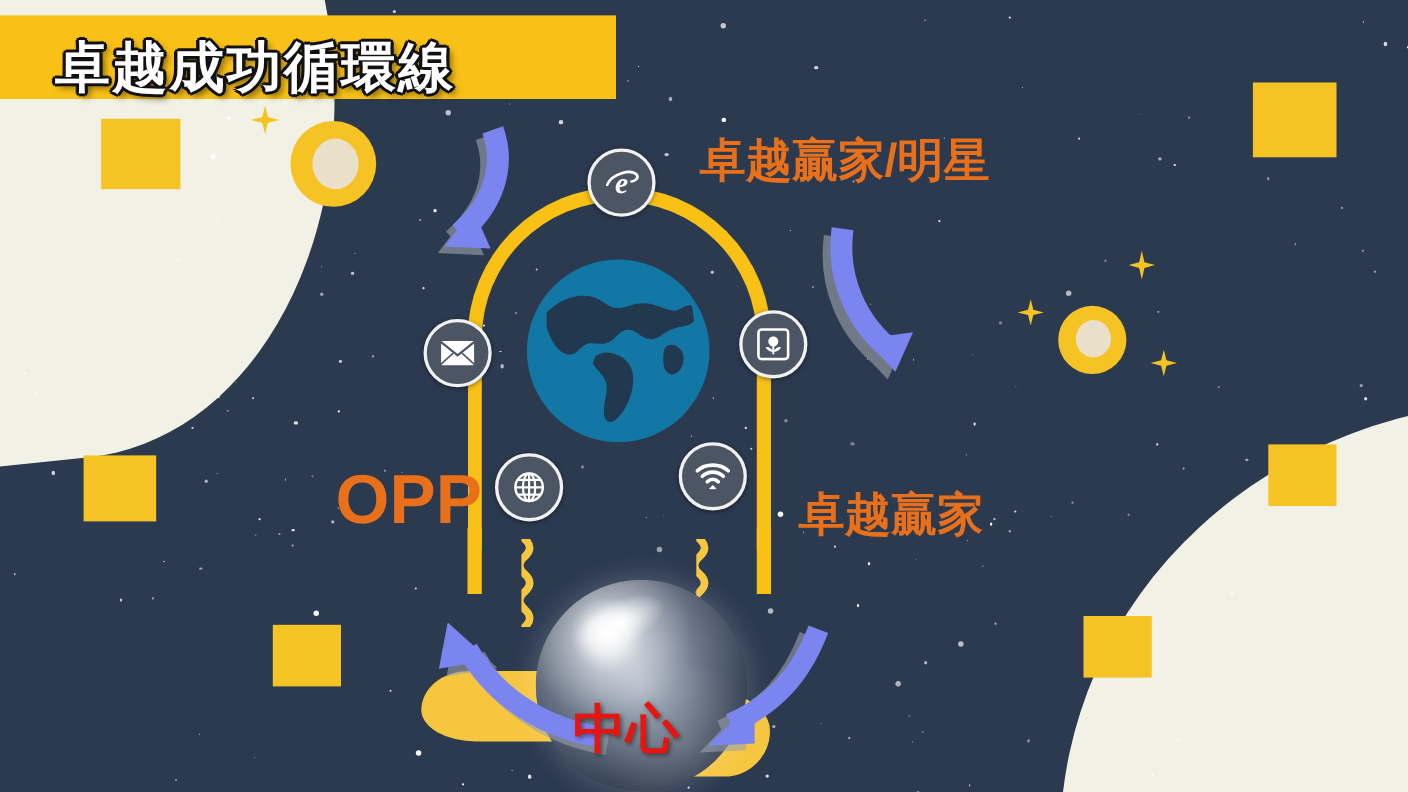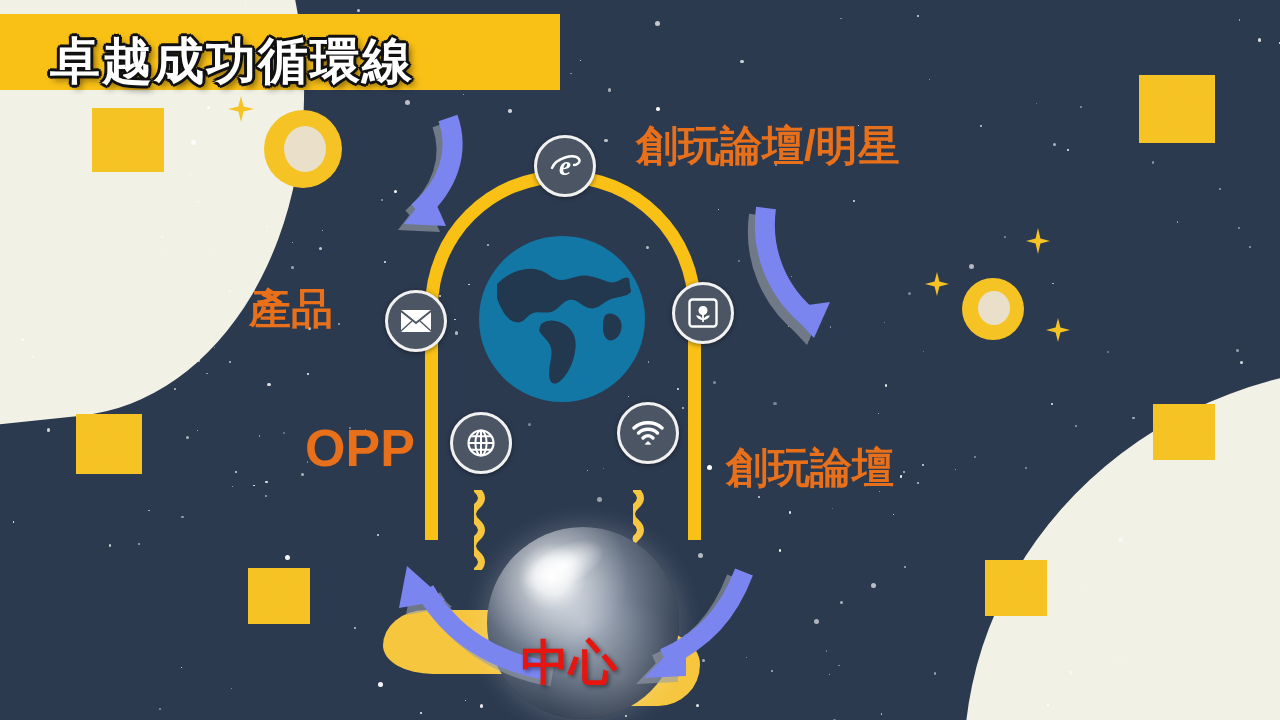--- a/index.html
+++ b/index.html
@@ -54,21 +54,21 @@
       2px 2px 0 #111, -2px 2px 0 #111, 2px -2px 0 #111, -2px -2px 0 #111,
       4px 4px 7px rgba(0,0,0,.6);
     white-space:nowrap;
   }
 
   
   .olabel{position:absolute;color:#e8701a;font-weight:bold;white-space:nowrap;}
   #lbl-forum   {left:588px;top:60px; font-size:42px;}
   #lbl-winner  {left:636px;top:118px;font-size:42px;}
   #lbl-product {left:249px;top:281px;font-size:42px;}
-  #lbl-opp     {left:305px;top:418px;font-size:52px;}
+  #lbl-opp     {left:305px;top:418px;font-size:63px;}
   #lbl-basic   {left:726px;top:378px;font-size:42px;}
   #lbl-train   {left:726px;top:440px;font-size:42px;}
   #lbl-brand   {left:726px;top:505px;font-size:46px;}
 
   .rlabel{
     position:absolute;color:#e8140f;font-weight:bold;font-size:48px;
     text-shadow:2px 2px 4px rgba(0,0,0,.45);white-space:nowrap;z-index:9;
   }
   #lbl-region{left:521px;top:568px;}
   #lbl-center{left:521px;top:631px;}
@@ -489,20 +489,19 @@
 
   <svg class="arrow" style="left:616px;top:552px;" width="160" height="145" viewBox="0 0 160 145">
     <g transform="translate(-8,6)" opacity="0.6">
       <path d="M128 20 C112 62 88 88 48 106" fill="none" stroke="#9aa0ab" stroke-width="19" stroke-linecap="butt"></path>
       <path d="M70 82 L28 126 L70 124 Z" fill="#9aa0ab"></path>
     </g>
     <path d="M128 20 C112 62 88 88 48 106" fill="none" stroke="#7b85ef" stroke-width="19" stroke-linecap="butt"></path>
     <path d="M70 82 L28 126 L70 124 Z" fill="#7b85ef"></path>
   </svg>
 
-  <div class="olabel" id="lbl-winner">創玩論壇/明星</div>
-  <div class="olabel" id="lbl-product">產品</div>
+  <div class="olabel" id="lbl-winner">卓越贏家/明星</div>
   <div class="olabel" id="lbl-opp">OPP</div>
-  <div class="olabel" id="lbl-train">創玩論壇</div>
+  <div class="olabel" id="lbl-train">卓越贏家</div>
 
   <div class="rlabel" id="lbl-center">中心</div>
 
 </div>
 
 </body></html>

